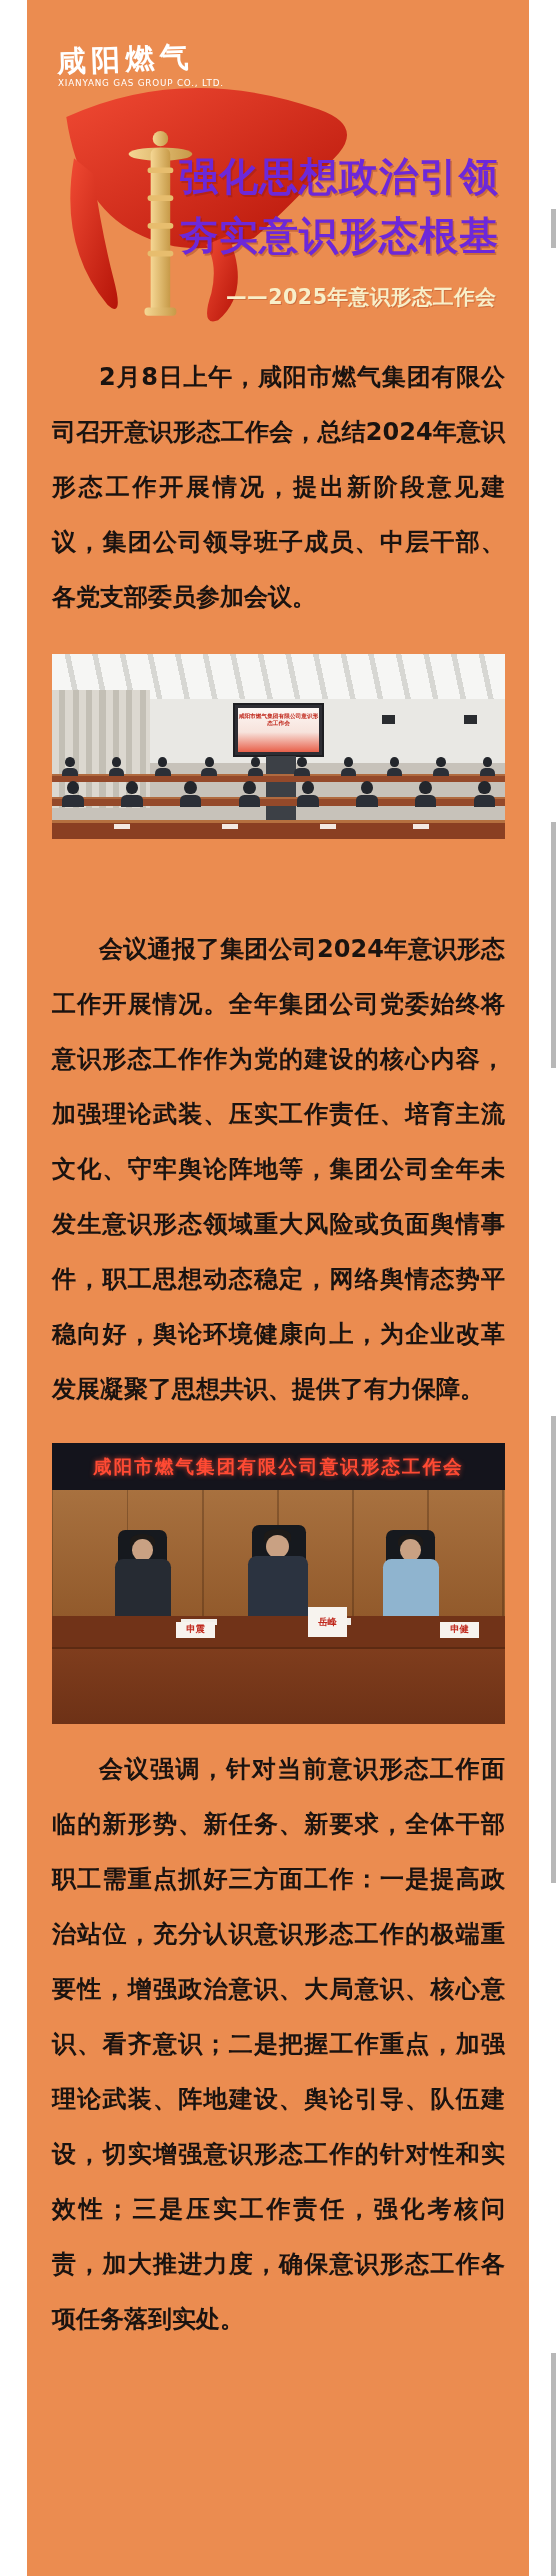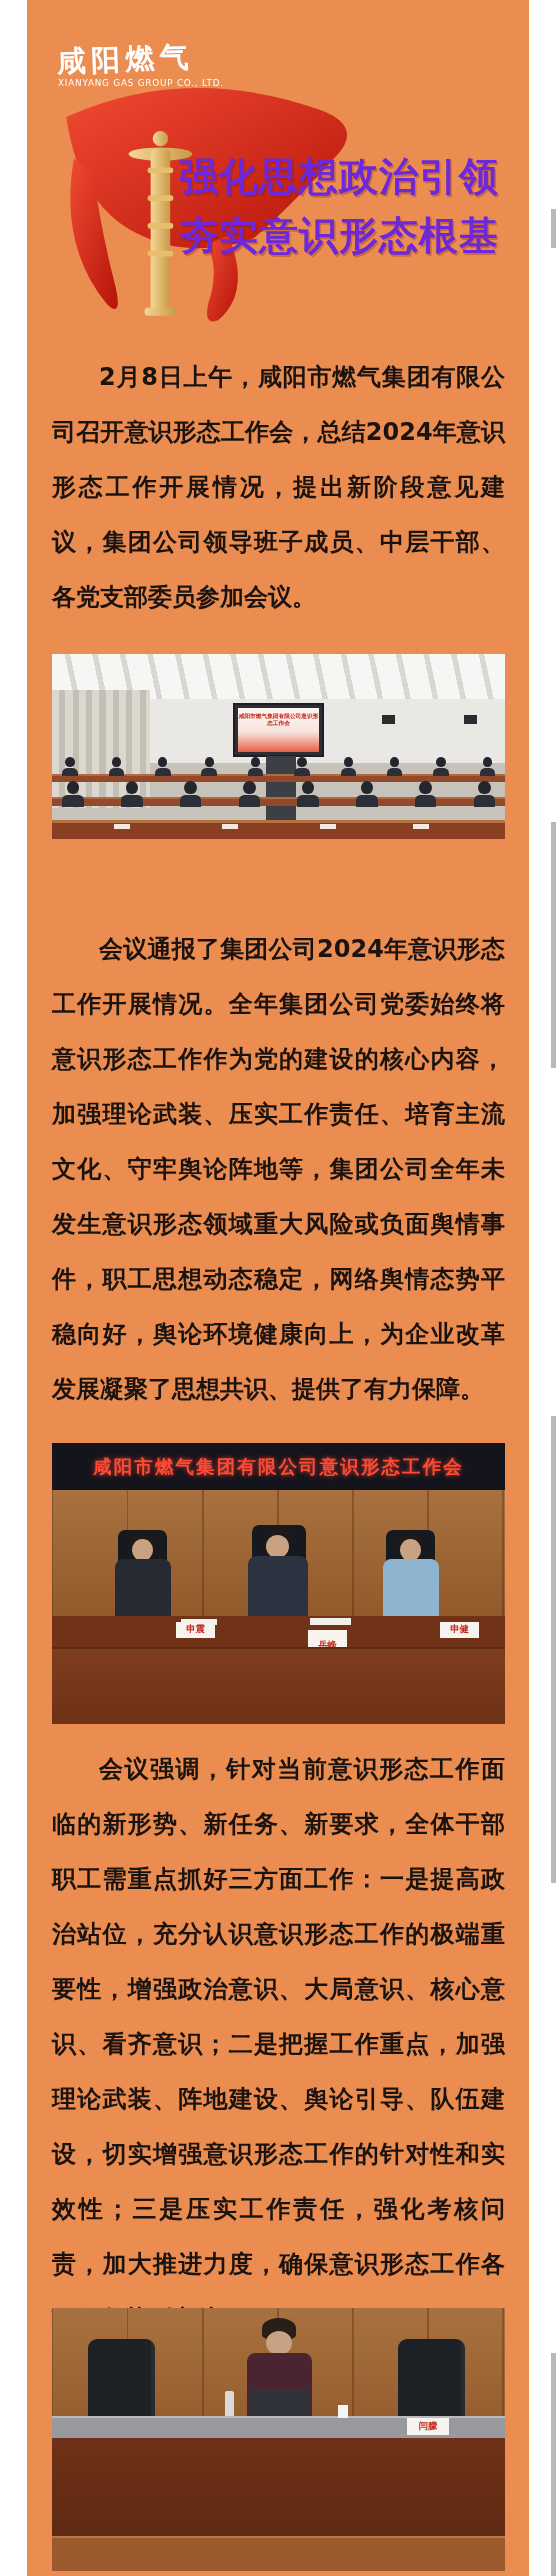--- a/index.html
+++ b/index.html
@@ -113,20 +113,21 @@
     <rect x="234" y="130" width="38" height="320" rx="12" fill="url(#gg)"></rect>
     <rect x="228" y="168" width="50" height="11" rx="5" fill="#e7bd6e"></rect>
     <rect x="228" y="222" width="50" height="11" rx="5" fill="#e7bd6e"></rect>
     <rect x="228" y="276" width="50" height="11" rx="5" fill="#e7bd6e"></rect>
     <rect x="228" y="330" width="50" height="11" rx="5" fill="#e7bd6e"></rect>
     <rect x="222" y="440" width="62" height="16" rx="7" fill="url(#gg)"></rect>
   </svg>
 
   <div class="title-line" id="title1">强化思想政治引领</div>
   <div class="title-line" id="title2">夯实意识形态根基</div>
+  <div class="subtitle">——2025年意识形态工作会</div>
 
   <div class="para" id="p1">2月8日上午，咸阳市燃气集团有限公司召开意识形态工作会，总结2024年意识形态工作开展情况，提出新阶段意见建议，集团公司领导班子成员、中层干部、各党支部委员参加会议。</div>
   <div class="para" id="p2">会议通报了集团公司2024年意识形态工作开展情况。全年集团公司党委始终将意识形态工作作为党的建设的核心内容，加强理论武装、压实工作责任、培育主流文化、守牢舆论阵地等，集团公司全年未发生意识形态领域重大风险或负面舆情事件，职工思想动态稳定，网络舆情态势平稳向好，舆论环境健康向上，为企业改革发展凝聚了思想共识、提供了有力保障。</div>
   <div class="para" id="p3">会议强调，针对当前意识形态工作面临的新形势、新任务、新要求，全体干部职工需重点抓好三方面工作：一是提高政治站位，充分认识意识形态工作的极端重要性，增强政治意识、大局意识、核心意识、看齐意识；二是把握工作重点，加强理论武装、阵地建设、舆论引导、队伍建设，切实增强意识形态工作的针对性和实效性；三是压实工作责任，强化考核问责，加大推进力度，确保意识形态工作各项任务落到实处。</div>
 
   <div class="photo" id="photo1">
     <div class="p1-ceiling"></div>
     <div class="p1-wall"></div>
     <div class="p1-curtain"></div>
     <div class="p1-speaker" style="left:330px;"></div>
@@ -242,48 +243,29 @@
       <span class="hair2" style="left:346px;top:91px;width:25px;height:13.4px;"></span>
       <span class="head2" style="left:348px;top:96px;width:20.6px;height:21.6px;"></span>
       <span class="torso2" style="left:331px;top:116px;width:56px;height:57px;background:#8fb4cf;"></span>
     </div>
     <div class="p2-desk-top"></div>
     <div class="paper" style="left:129px;top:176px;width:36px;height:6.2px;"></div>
     <div class="paper" style="left:258px;top:175px;width:41px;height:7.2px;"></div>
     <div class="plate" style="left:76px;top:179px;width:39px;height:15.5px;">
       <span>申震</span>
     </div>
-    <div class="plate" style="left:208px;top:187px;width:39px;height:30px;">
+    <div class="plate" style="left:208px;top:164px;width:39px;height:30px;">
       <span>岳峰</span>
     </div>
     <div class="plate" style="left:340px;top:179px;width:39px;height:15.5px;">
       <span>申健</span>
     </div>
     <div class="p2-desk-front"></div>
   </div>
 
-  <div class="photo" id="photo3">
-    <div class="p3-wall wood"></div>
-    <div class="chair3" style="left:36px;top:31px;width:67px;height:85px;"></div>
-    <div class="chair3" style="left:346px;top:31px;width:67px;height:85px;"></div>
-    <div class="figure">
-      <span class="hair2" style="left:210px;top:10.3px;width:34px;height:20.6px;background:#2a1e1a;"></span>
-      <span class="head2" style="left:214px;top:23px;width:26px;height:24px;"></span>
-      <span class="torso2" style="left:195px;top:45px;width:65px;height:64px;background:#4a2430;"></span>
-    </div>
-    <div class="laptop"></div>
-    <div class="thermos"></div>
-    <div class="p3-desk-top"></div>
-    <div class="cup"></div>
-    <div class="plate" style="left:307px;top:110px;width:42px;height:16.5px;">
-      <span>闫朦</span>
-    </div>
-    <div class="p3-desk-front"></div>
-    <div class="p3-base"></div>
-  </div>
 
   <div class="sb" style="top:209px;height:39px;"></div>
   <div class="sb" style="top:822px;height:246px;"></div>
   <div class="sb" style="top:1416px;height:467px;"></div>
   <div class="sb" style="top:2353px;height:326px;"></div>
 
 </div>
 
 
 </body></html>

